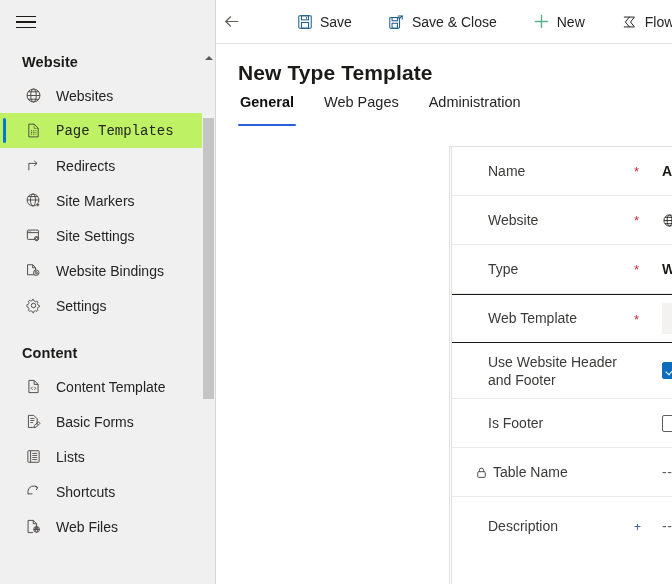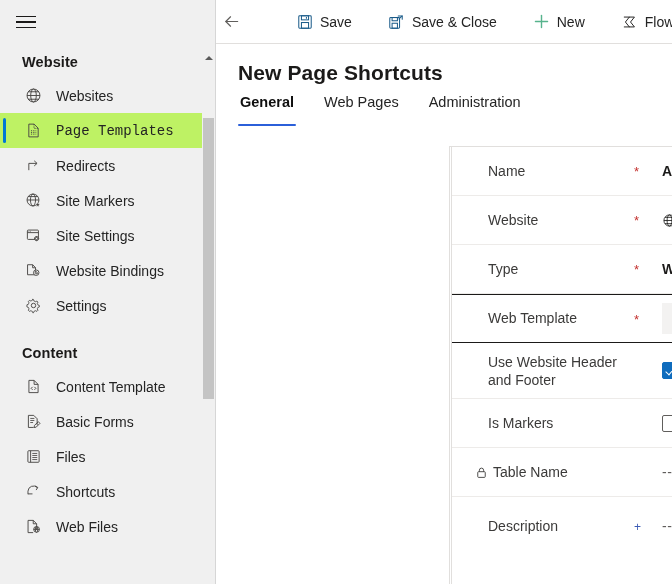--- a/index.html
+++ b/index.html
@@ -527,21 +527,21 @@
             <rect x="3.4" y="3.2" width="13.2" height="13.6" rx="1"></rect>
             <line x1="6.6" y1="3.2" x2="6.6" y2="16.8"></line>
             <g stroke-width="1">
               <line x1="8.6" y1="6.4" x2="14.4" y2="6.4"></line>
               <line x1="8.6" y1="8.8" x2="14.4" y2="8.8"></line>
               <line x1="8.6" y1="11.2" x2="14.4" y2="11.2"></line>
               <line x1="8.6" y1="13.6" x2="14.4" y2="13.6"></line>
             </g>
           </svg>
         </span>
-        <span class="lbl">Files</span>
+        <span class="lbl">Lists</span>
       </div>
 
       <div class="nav-item">
         <span class="ico">
           <svg width="17" height="17" viewBox="0 0 20 20" fill="none" stroke="#484644" stroke-width="1.1">
             <path d="M3.5 12.8V9.6a6.5 6.5 0 0111 -4.3" stroke-linecap="round"></path>
             <path d="M3.5 12.8h5.3"></path>
             <path d="M12.2 3.6l2.8 1.6-1.7 2.7" stroke-linecap="round" stroke-linejoin="round"></path>
           </svg>
         </span>
@@ -628,21 +628,21 @@
         <span>Flow</span>
       </div>
 
       <div class="cmd-chev">
         <svg width="14" height="14" viewBox="0 0 16 16" fill="none" stroke="#242424" stroke-width="1.2" stroke-linecap="round" stroke-linejoin="round">
           <polyline points="3.2,6 8,10.6 12.8,6"></polyline>
         </svg>
       </div>
     </div>
 
-    <div class="page-title">New Page Shortcuts</div>
+    <div class="page-title">New Type Template</div>
 
     <div class="tabs">
       <div class="tab active">General</div>
       <div class="tab">Web Pages</div>
       <div class="tab">Administration</div>
     </div>
 
     <div class="form-card">
       <div class="card-inner">
 
@@ -691,21 +691,21 @@
 
         <div class="frow" style="min-height:56px;">
           <div class="flabel twoline">Use Website Header and Footer</div>
           <div class="freq"></div>
           <div class="fvalue">
             <span class="cbx checked"></span>
           </div>
         </div>
 
         <div class="frow">
-          <div class="flabel">Is Markers</div>
+          <div class="flabel">Is Footer</div>
           <div class="freq"></div>
           <div class="fvalue">
             <span class="cbx"></span>
           </div>
         </div>
 
         <div class="frow">
           <div class="flabel">
             <span class="lockico">
               <svg width="13" height="13" viewBox="0 0 16 16" fill="none" stroke="#3b3a39" stroke-width="1.1">

